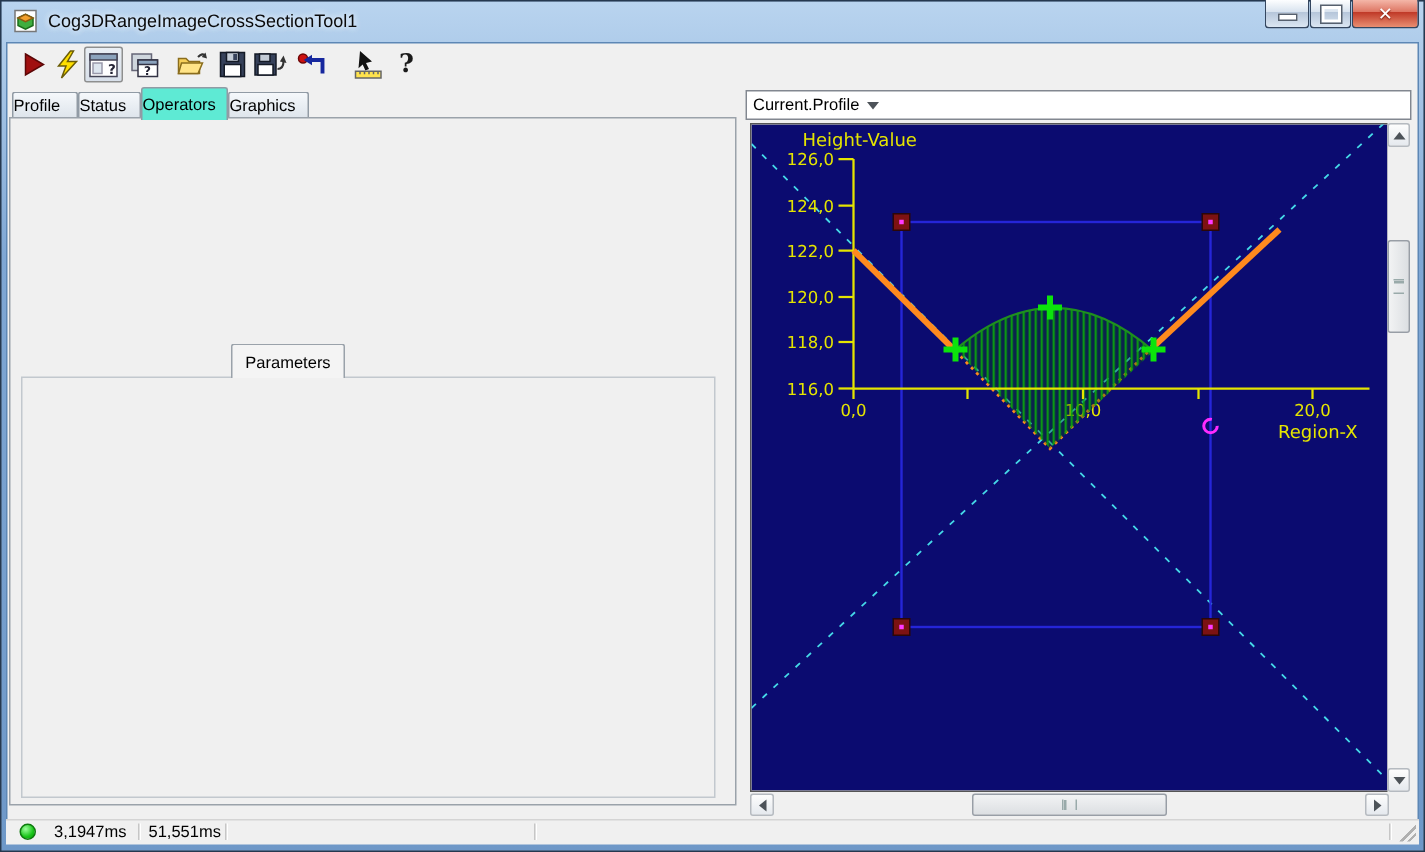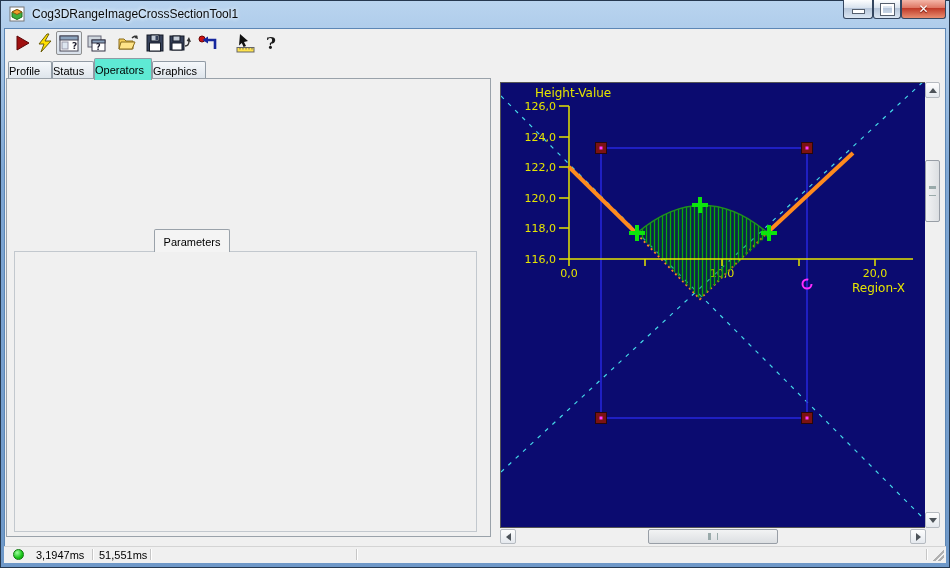--- a/index.html
+++ b/index.html
@@ -328,20 +328,26 @@
         <span class="sb1">
           <span class="arr up"></span>
         </span>
         <span class="sb2">
           <span class="arr down"></span>
         </span>
       </span>
   </div>
 
   <div class="rpanel">
+    <div class="recsel">
+      <span class="cv" style="padding-left:4px">Current.Profile</span>
+      <span class="ca" style="border:none;width:18px;height:18px;display:flex;align-items:center;justify-content:center">
+          <span class="arr down"></span>
+        </span>
+    </div>
 
     <div class="chartwrap">
       <svg width="424" height="444" viewBox="0 0 424 444">
         <defs>
           <pattern id="vhatch" width="4" height="4" patternUnits="userSpaceOnUse">
             <rect width="4" height="4" fill="rgba(12,80,12,0.35)"></rect>
             <line x1="1.5" y1="0" x2="1.5" y2="4" stroke="#0aa80a" stroke-width="1.3"></line>
           </pattern>
         </defs>
         <rect x="0" y="0" width="424" height="444" fill="#0b0b70"></rect>

